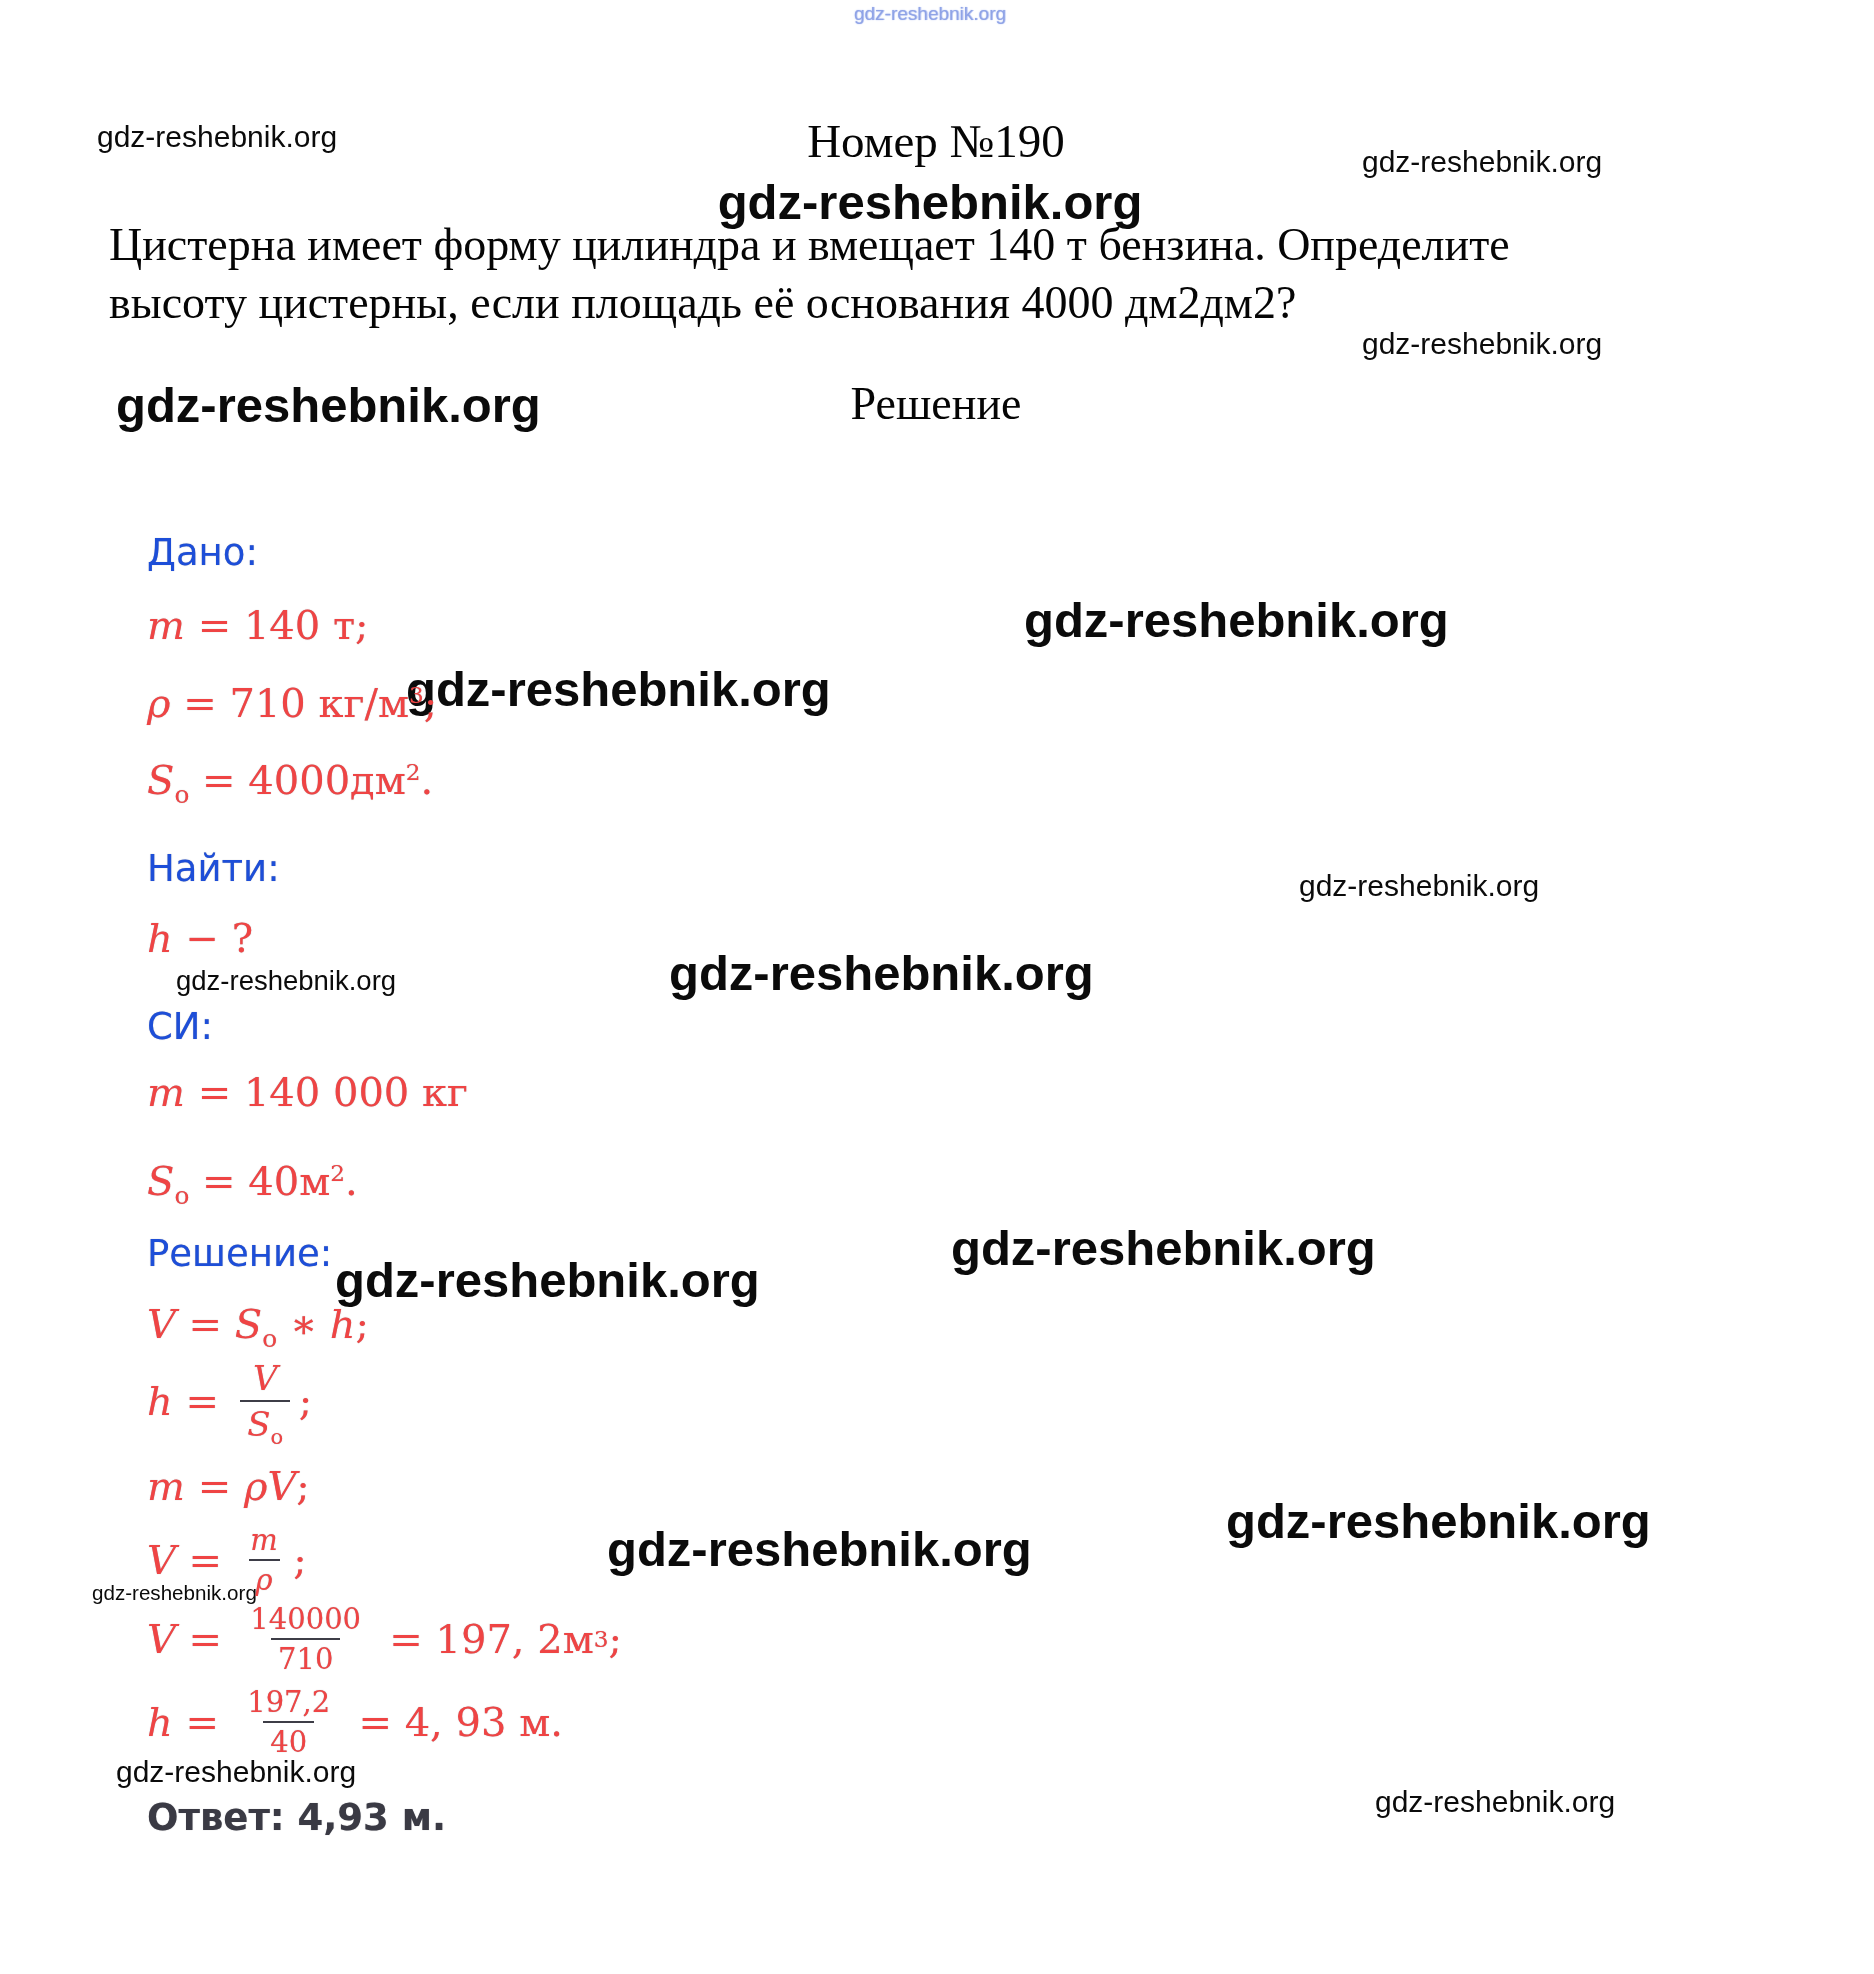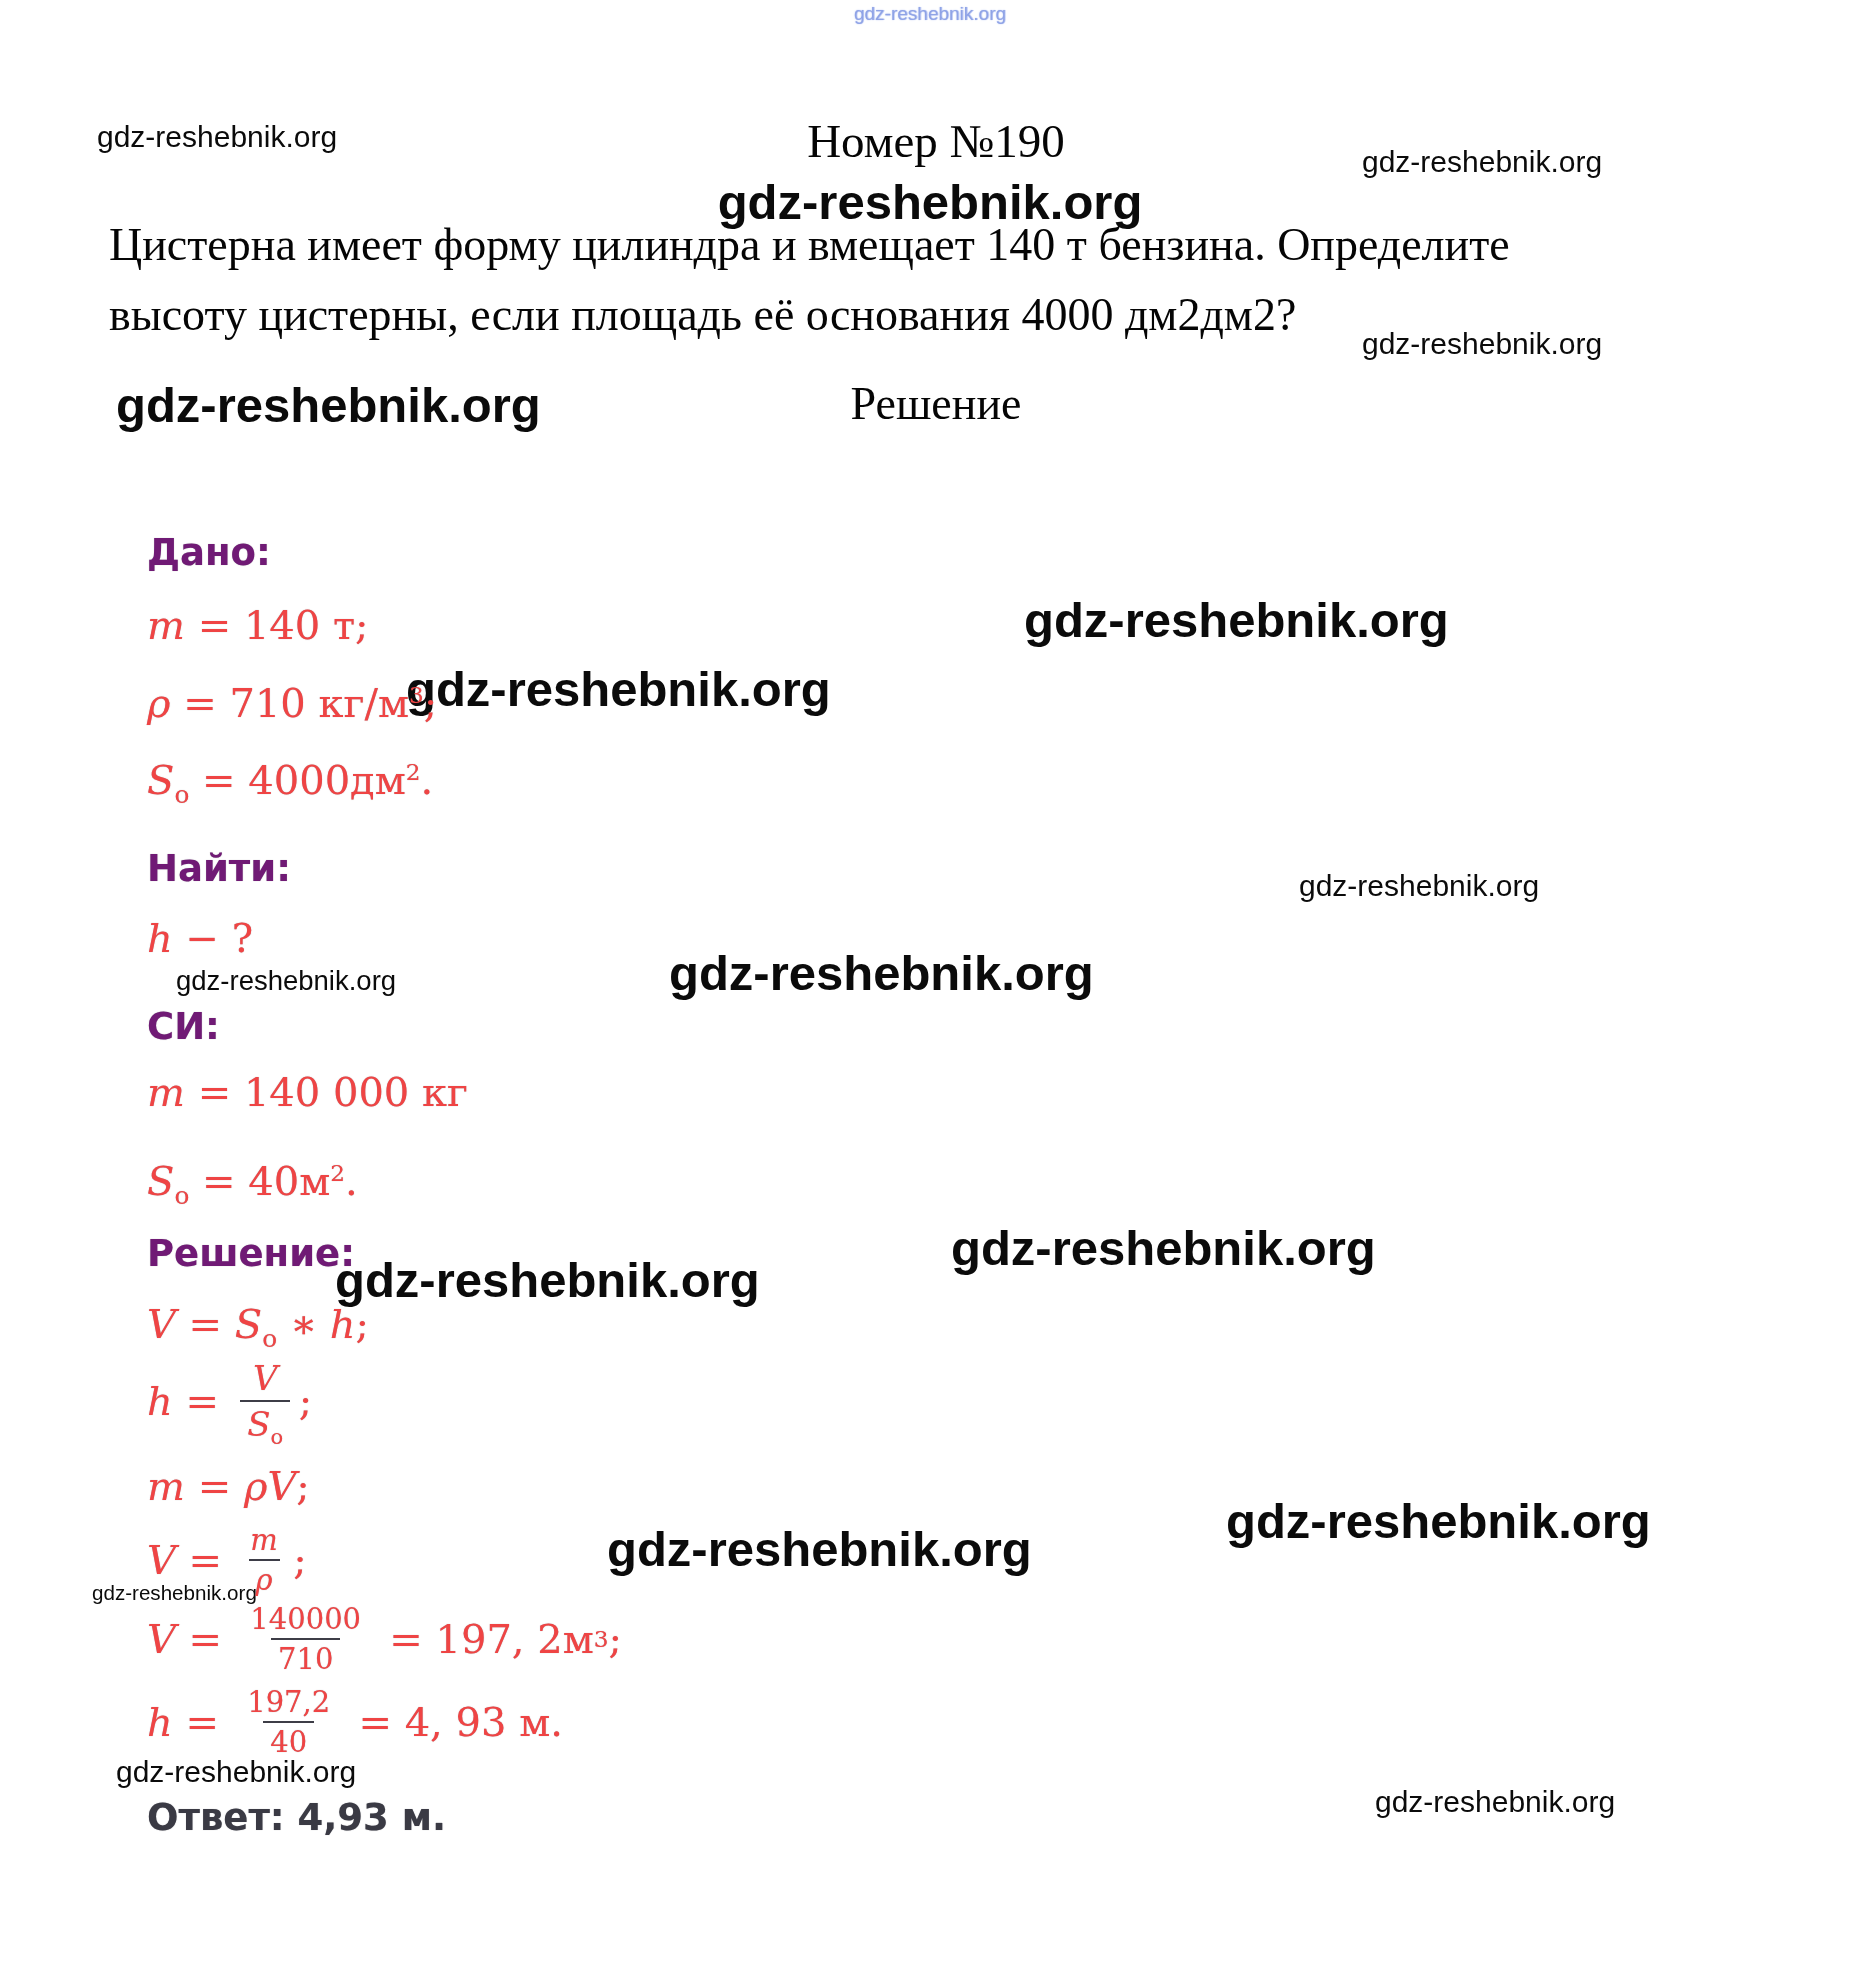--- a/index.html
+++ b/index.html
@@ -38,23 +38,23 @@
   .center-line { width:100%; text-align:center; }
 
   
   .scan {
     font-family:"DejaVu Serif", serif;
     color:#ef4444;
     text-shadow:0 0 0.9px rgba(61,61,71,0.45);
   }
   .label {
     font-family:"DejaVu Sans", "Liberation Sans", sans-serif;
-    font-weight:bold;
+    font-weight:normal;
     font-size:37px;
-    color:#701a75;
+    color:#1d4ed8;
   }
   .math-line { font-size:40px; }
   .frac-line { display:flex; align-items:center; }
   .v { font-style:italic; }
   .math-line sup, .frac-line sup {
     font-size:0.58em; vertical-align:super; line-height:0;
   }
   .math-line sub, .frac-line sub {
     font-size:0.62em; vertical-align:sub; line-height:0;
   }
@@ -96,21 +96,21 @@
   <span class="abs wm wm-big" style="left:951px; top:1220px;">gdz-reshebnik.org</span>
   <span class="abs wm wm-big" style="left:335px; top:1252px;">gdz-reshebnik.org</span>
   <span class="abs wm wm-big" style="left:1226px; top:1493px;">gdz-reshebnik.org</span>
   <span class="abs wm wm-big" style="left:607px; top:1521px;">gdz-reshebnik.org</span>
   <span class="abs wm wm-xs" style="left:92px; top:1581px;">gdz-reshebnik.org</span>
   <span class="abs wm wm-med" style="left:116px; top:1755px;">gdz-reshebnik.org</span>
   <span class="abs wm wm-med" style="left:1375px; top:1785px;">gdz-reshebnik.org</span>
 
   <div class="abs serif title-line" style="left:0; top:114px;">Номер №190</div>
   <div class="abs serif problem-line" style="left:97px; top:218px;">Цистерна имеет форму цилиндра и вмещает 140 т бензина. Определите</div>
-  <div class="abs serif problem-line" style="left:97px; top:288px;">высоту цистерны, если площадь её основания 4000 дм2дм2?</div>
+  <div class="abs serif problem-line" style="left:97px; top:276px;">высоту цистерны, если площадь её основания 4000 дм2дм2?</div>
   <div class="abs serif title-line" style="left:0; top:377px; font-size:46px;">Решение</div>
 
   <div class="abs scan label" style="left:147px; top:531px;">Дано:</div>
 
   <div class="abs scan math-line" style="left:147px; top:602px;"><span class="v">m</span><span> = 140 т;</span></div>
 
   <div class="abs scan math-line" style="left:147px; top:680px;"><span class="v">ρ</span><span> = 710 кг/м</span><sup>3</sup><span>;</span></div>
 
   <div class="abs scan math-line" style="left:147px; top:757px;"><span class="v">S</span><sub>o</sub><span> = 4000дм</span><sup>2</sup><span>.</span></div>
 

